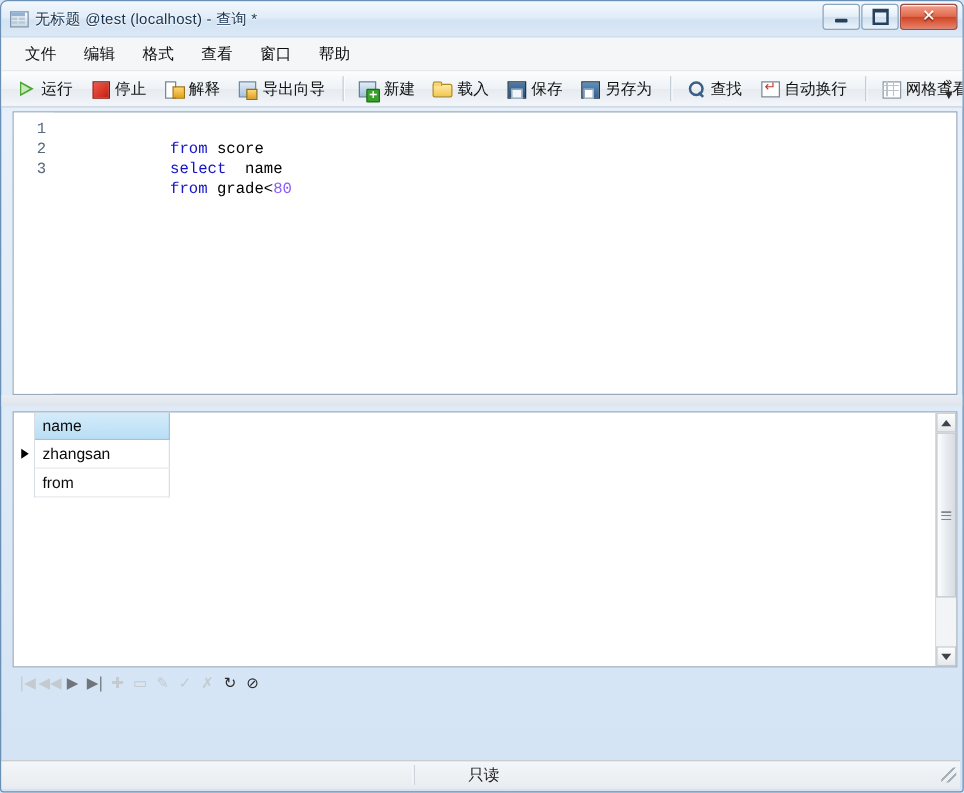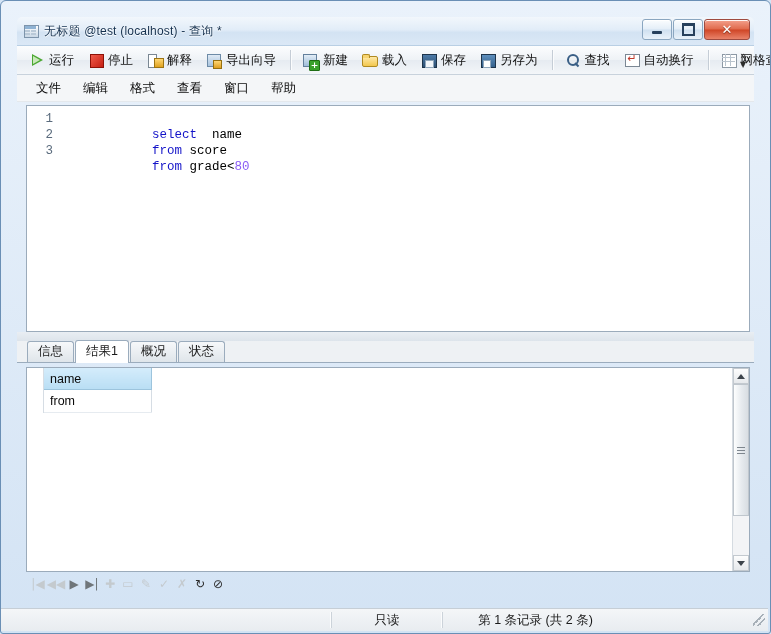--- a/index.html
+++ b/index.html
@@ -17,21 +17,21 @@
 
   
   #window {
     position: absolute;
     left: 0; top: 0;
     width: 771px; height: 634px;
     box-sizing: border-box;
     border: 1px solid #6a8fb5;
     border-radius: 6px 6px 3px 3px;
     background: linear-gradient(180deg,#eaf2fb 0%, #d3e3f4 100%);
-    padding: 16px;
+    padding: 0;
     overflow: hidden;
   }
 
   
   #titlebar {
     position: relative;
     height: 28px;
     background: linear-gradient(180deg,#f2f7fc 0%,#e2edf8 45%,#d3e3f3 55%,#dbe8f6 100%);
     border-radius: 5px 5px 0 0;
     display: flex;
@@ -525,130 +525,128 @@
         </div>
       <div class="winbtn">
           <div class="glyph-max"></div>
         </div>
       <div class="winbtn close">
           <span class="glyph-x">✕</span>
         </div>
     </div>
   </div>
 
-  <div id="toolbar">
-    <div class="tb-item">
-      <span class="tb-ico ico-run"></span>
-      <span class="tb-label">运行</span>
-    </div>
-    <div class="tb-item">
-      <span class="tb-ico ico-stop"></span>
-      <span class="tb-label">停止</span>
-    </div>
-    <div class="tb-item">
-      <span class="tb-ico ico-explain"></span>
-      <span class="tb-label">解释</span>
-    </div>
-    <div class="tb-item">
-      <span class="tb-ico ico-export"></span>
-      <span class="tb-label">导出向导</span>
-    </div>
-
-    <div class="tb-sep"></div>
-
-    <div class="tb-item">
-      <span class="tb-ico ico-new"></span>
-      <span class="tb-label">新建</span>
-    </div>
-    <div class="tb-item">
-      <span class="tb-ico ico-load"></span>
-      <span class="tb-label">载入</span>
-    </div>
-    <div class="tb-item">
-      <span class="tb-ico ico-save"></span>
-      <span class="tb-label">保存</span>
-    </div>
-    <div class="tb-item">
-      <span class="tb-ico ico-saveas"></span>
-      <span class="tb-label">另存为</span>
-    </div>
-
-    <div class="tb-sep"></div>
-
-    <div class="tb-item">
-      <span class="tb-ico ico-find"></span>
-      <span class="tb-label">查找</span>
-    </div>
-    <div class="tb-item">
-      <span class="tb-ico ico-wrap"></span>
-      <span class="tb-label">自动换行</span>
-    </div>
-
-    <div class="tb-sep"></div>
-
-    <div class="tb-item">
-      <span class="tb-ico ico-grid"></span>
-      <span class="tb-label">网格查看</span>
-    </div>
-
-    <div id="tb-overflow">
-      <span>»</span>
-      <span style="font-size:8px;">▼</span>
-    </div>
-  </div>
-
   <div id="menubar">
     <div class="menu-item">文件</div>
     <div class="menu-item">编辑</div>
     <div class="menu-item">格式</div>
     <div class="menu-item">查看</div>
     <div class="menu-item">窗口</div>
     <div class="menu-item">帮助</div>
   </div>
 
+  <div id="toolbar">
+    <div class="tb-item">
+      <span class="tb-ico ico-run"></span>
+      <span class="tb-label">运行</span>
+    </div>
+    <div class="tb-item">
+      <span class="tb-ico ico-stop"></span>
+      <span class="tb-label">停止</span>
+    </div>
+    <div class="tb-item">
+      <span class="tb-ico ico-explain"></span>
+      <span class="tb-label">解释</span>
+    </div>
+    <div class="tb-item">
+      <span class="tb-ico ico-export"></span>
+      <span class="tb-label">导出向导</span>
+    </div>
+
+    <div class="tb-sep"></div>
+
+    <div class="tb-item">
+      <span class="tb-ico ico-new"></span>
+      <span class="tb-label">新建</span>
+    </div>
+    <div class="tb-item">
+      <span class="tb-ico ico-load"></span>
+      <span class="tb-label">载入</span>
+    </div>
+    <div class="tb-item">
+      <span class="tb-ico ico-save"></span>
+      <span class="tb-label">保存</span>
+    </div>
+    <div class="tb-item">
+      <span class="tb-ico ico-saveas"></span>
+      <span class="tb-label">另存为</span>
+    </div>
+
+    <div class="tb-sep"></div>
+
+    <div class="tb-item">
+      <span class="tb-ico ico-find"></span>
+      <span class="tb-label">查找</span>
+    </div>
+    <div class="tb-item">
+      <span class="tb-ico ico-wrap"></span>
+      <span class="tb-label">自动换行</span>
+    </div>
+
+    <div class="tb-sep"></div>
+
+    <div class="tb-item">
+      <span class="tb-ico ico-grid"></span>
+      <span class="tb-label">网格查看</span>
+    </div>
+
+    <div id="tb-overflow">
+      <span>»</span>
+      <span style="font-size:8px;">▼</span>
+    </div>
+  </div>
+
 
   <div id="editor-pane">
     <div id="gutter">
       <div class="ln-wrap">
         <div class="ln">1</div>
         <div class="ln">2</div>
         <div class="ln">3</div>
       </div>
     </div>
     <div id="code">
       <div class="code-wrap">
         <div class="codeline">
+          <span class="kw">from</span><span> </span><span>score</span>
+        </div>
+        <div class="codeline">
           <span class="kw">select</span><span>  </span><span>name</span>
-        </div>
-        <div class="codeline">
-          <span class="kw">from</span><span> </span><span>score</span>
         </div>
         <div class="codeline">
           <span class="kw">from</span><span> </span><span>grade&lt;</span><span class="num">80</span>
         </div>
       </div>
     </div>
   </div>
 
   <div id="splitter"></div>
 
-  <div id="result-tabs">
-    <div class="etab">信息</div>
-    <div class="etab active">结果1</div>
-    <div class="etab">概况</div>
-    <div class="etab">状态</div>
-  </div>
 
   <div id="grid-pane">
     <div id="grid-body">
       <table id="grid-table">
         <tbody>
             <tr>
           <td class="row-ind"></td>
           <th class="colhdr">name</th>
+        </tr>
+        <tr>
+          <td class="row-ind"><span class="arrow"></span></td>
+          <td class="cell">zhangsan</td>
         </tr>
         <tr>
           <td class="row-ind"></td>
           <td class="cell">from</td>
         </tr>
       </tbody>
         </table>
     </div>
     <div id="grid-scroll">
       <div class="sb-arrow up">
@@ -674,17 +672,16 @@
     <div class="nav-btn">▭</div>
     <div class="nav-btn">✎</div>
     <div class="nav-btn">✓</div>
     <div class="nav-btn">✗</div>
     <div class="nav-btn enabled">↻</div>
     <div class="nav-btn enabled">⊘</div>
   </div>
 
   <div id="statusbar">
     <div class="st-cell" id="st-readonly">只读</div>
-    <div class="st-cell" id="st-record">第 1 条记录 (共 2 条)</div>
     <div id="st-grip"></div>
   </div>
 
 </div>
 
 </body></html>

